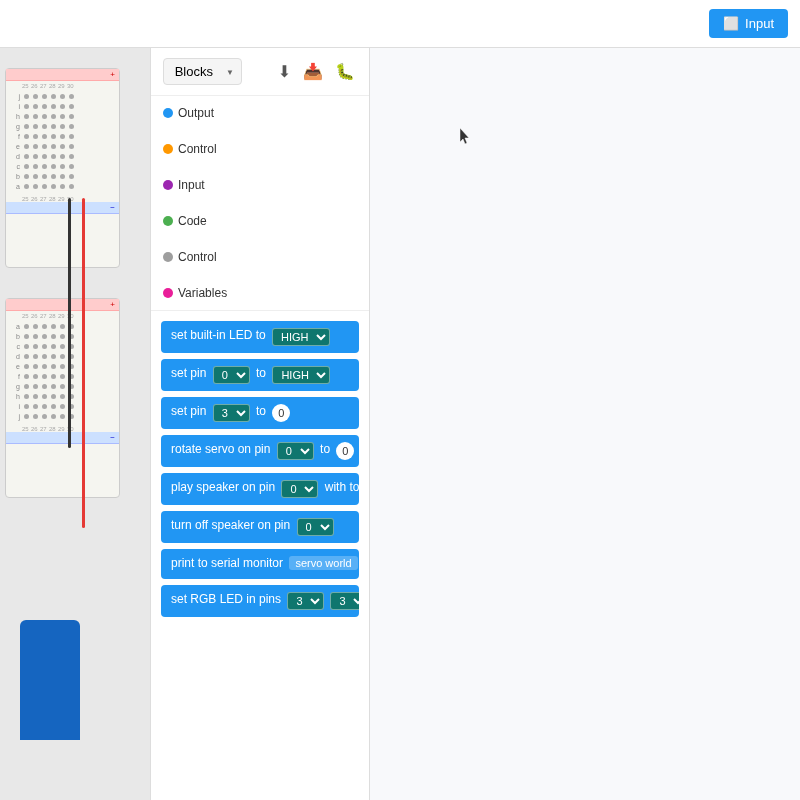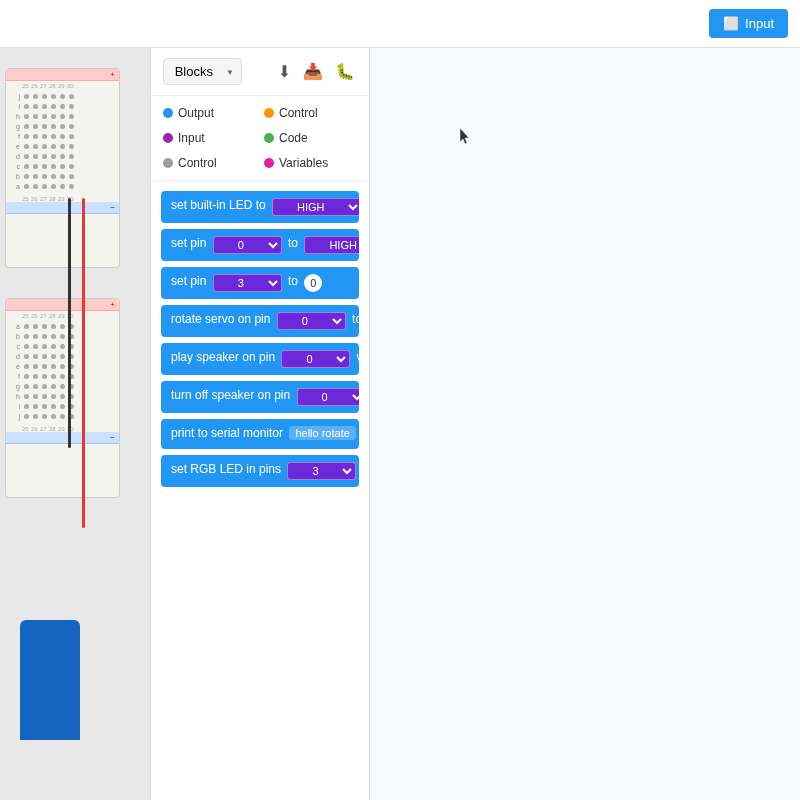--- a/index.html
+++ b/index.html
@@ -218,22 +218,22 @@
       cursor: pointer;
       font-size: 16px;
       color: #555;
       padding: 2px;
     }
 
     
     #legend {
       padding: 10px 12px;
       display: grid;
-      grid-template-columns: 1fr 1fr;
-      gap: 11px 8px;
+      grid-template-columns: 1fr;
+      gap: 22px 8px;
       border-bottom: 1px solid #eee;
     }
 
     .legend-item {
       display: flex;
       align-items: center;
       gap: 5px;
       font-size: 12px;
       color: #333;
     }
@@ -264,26 +264,26 @@
       cursor: pointer;
       display: flex;
       align-items: flex-start;
       flex-wrap: nowrap;
       white-space: nowrap;
       overflow: hidden;
       min-height: 30px;
     }
 
     .block-select {
-      background: #6d28d9;
+      background: #0f766e;
       border: 1px solid rgba(255,255,255,0.4);
       border-radius: 3px;
       color: white;
       font-size: 11px;
-      padding: 1px 20px;
+      padding: 1px 4px;
       margin: 0 3px;
       cursor: pointer;
     }
 
     .block-value {
       background: white;
       color: #333;
       border-radius: 50%;
       width: 18px;
       height: 18px;
@@ -665,21 +665,21 @@
 
     <div class="block">
       <span>turn off speaker on pin&nbsp;</span>
       <select class="block-select">
         <option>0</option><option>1</option><option>2</option>
       </select>
     </div>
 
     <div class="block">
       <span>print to serial monitor&nbsp;</span>
-      <span class="block-text-val">hello rotate</span>
+      <span class="block-text-val">servo world</span>
       <span>&nbsp;wit</span>
     </div>
 
     <div class="block">
       <span>set RGB LED in pins&nbsp;</span>
       <select class="block-select">
         <option>3</option><option>0</option><option>1</option><option>2</option>
       </select>
       <select class="block-select">
         <option>3</option><option>0</option><option>1</option><option>2</option>

